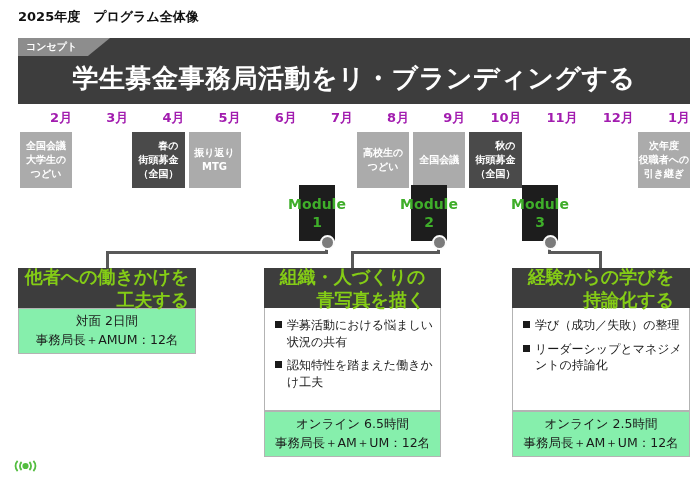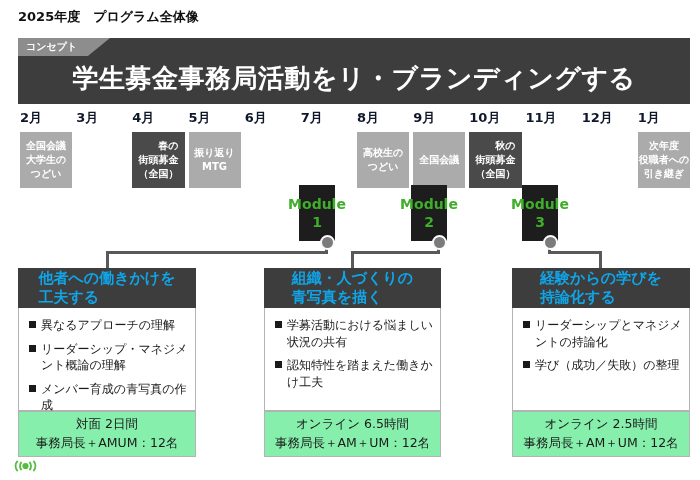--- a/index.html
+++ b/index.html
@@ -12,41 +12,41 @@
   .banner{position:absolute;left:18px;top:38px;width:672px;height:66px;background:#3d3d3d;
           display:flex;align-items:center;justify-content:center;}
   .banner-title{color:#fff;font-size:26px;font-weight:bold;letter-spacing:.5px;margin-top:14px;}
   .tag{position:absolute;left:0;top:0;width:92px;height:18px;background:#8d8d8d;
        clip-path:polygon(0 0,100% 0,76% 100%,0 100%);
        font-size:10px;color:#fff;line-height:18px;padding-left:8px;box-sizing:border-box;font-weight:bold;}
 
   
   .timeline{position:absolute;left:20px;top:108px;width:670px;display:grid;
             grid-template-columns:repeat(12,1fr);gap:4px;grid-template-rows:20px 56px;}
-  .month{font-size:13px;font-weight:bold;color:#0f172a;text-align:left;align-self:center;}
+  .month{font-size:13px;font-weight:bold;color:#a21caf;text-align:right;align-self:center;}
   .ev{display:flex;align-items:center;justify-content:center;text-align:center;
       font-size:10px;font-weight:bold;color:#fff;line-height:1.4;white-space:pre-line;}
   .ev.light{background:#ababab;}
   .ev.dark{background:#4a4a4a;text-align:right;}
 
   
   .module{position:absolute;top:185px;width:36px;height:56px;background:#1d1d1d;
           color:#3fae2a;font-size:14px;font-weight:bold;text-align:center;line-height:1.3;
           display:flex;align-items:center;justify-content:center;white-space:pre-line;}
   .m1{left:299px}.m2{left:411px}.m3{left:522px}
   .pin{position:absolute;top:235px;width:11px;height:11px;border-radius:50%;
        background:#7b7b7b;border:2px solid #fbfbfb;box-sizing:content-box;}
   .p1{left:320px}.p2{left:432px}.p3{left:543px}
   .seg{position:absolute;background:#595959;}
 
   
   .column{position:absolute;top:268px;width:178px;}
   .c1{left:18px}.c2{left:264px;width:177px}.c3{left:512px}
-  .col-header{height:40px;background:#3d3d3d;color:#0ea5e9;font-size:15px;font-weight:bold;
-              display:flex;align-items:center;justify-content:center;text-align:left;
+  .col-header{height:40px;background:#3d3d3d;color:#84cc16;font-size:18px;font-weight:bold;
+              display:flex;align-items:center;justify-content:center;text-align:right;
               line-height:1.3;white-space:pre-line;}
   .col-body{height:103px;background:#fff;border:1px solid #b3b3b3;border-top:none;
             box-sizing:border-box;padding:9px 7px 0 10px;}
   .bullets{list-style:none;margin:0;padding:0;}
   .bullets li{display:flex;gap:5px;font-size:12px;line-height:1.38;margin-bottom:7px;}
   .sq{flex:0 0 auto;width:7px;height:7px;background:#1a1a1a;margin-top:4px;}
   .col-footer{height:46px;background:#86efac;border:1px solid #b3b3b3;box-sizing:border-box;
               display:flex;align-items:center;justify-content:center;text-align:center;
               font-size:12.5px;line-height:1.5;white-space:pre-line;}
 
@@ -116,36 +116,20 @@
   <div class="seg" style="left:548px;top:251px;width:54px;height:3px;"></div>
   <div class="seg" style="left:599px;top:251px;width:3px;height:17px;"></div>
 
   <div class="pin p1"></div>
   <div class="pin p2"></div>
   <div class="pin p3"></div>
 
   <div class="column c1">
     <div class="col-header">他者への働きかけを
 工夫する</div>
-    <div class="col-body">
-      <ul class="bullets">
-        <li>
-            <span class="sq"></span>
-            <span>異なるアプローチの理解</span>
-          </li>
-        <li>
-            <span class="sq"></span>
-            <span>リーダーシップ・マネジメント概論の理解</span>
-          </li>
-        <li>
-            <span class="sq"></span>
-            <span>メンバー育成の青写真の作成</span>
-          </li>
-      </ul>
-    </div>
     <div class="col-footer">対面 2日間
 事務局長＋AMUM：12名</div>
   </div>
 
   <div class="column c2">
     <div class="col-header">組織・人づくりの
 青写真を描く</div>
     <div class="col-body">
       <ul class="bullets">
         <li>
@@ -162,25 +146,25 @@
 事務局長＋AM＋UM：12名</div>
   </div>
 
   <div class="column c3">
     <div class="col-header">経験からの学びを
 持論化する</div>
     <div class="col-body">
       <ul class="bullets">
         <li>
             <span class="sq"></span>
-            <span>リーダーシップとマネジメントの持論化</span>
+            <span>学び（成功／失敗）の整理</span>
           </li>
         <li>
             <span class="sq"></span>
-            <span>学び（成功／失敗）の整理</span>
+            <span>リーダーシップとマネジメントの持論化</span>
           </li>
       </ul>
     </div>
     <div class="col-footer">オンライン 2.5時間
 事務局長＋AM＋UM：12名</div>
   </div>
 
   <div class="logo">
     <svg width="25" height="12" viewBox="0 0 25 12">
       <circle cx="12.5" cy="6" r="3.1" fill="#53bd3f"></circle>

